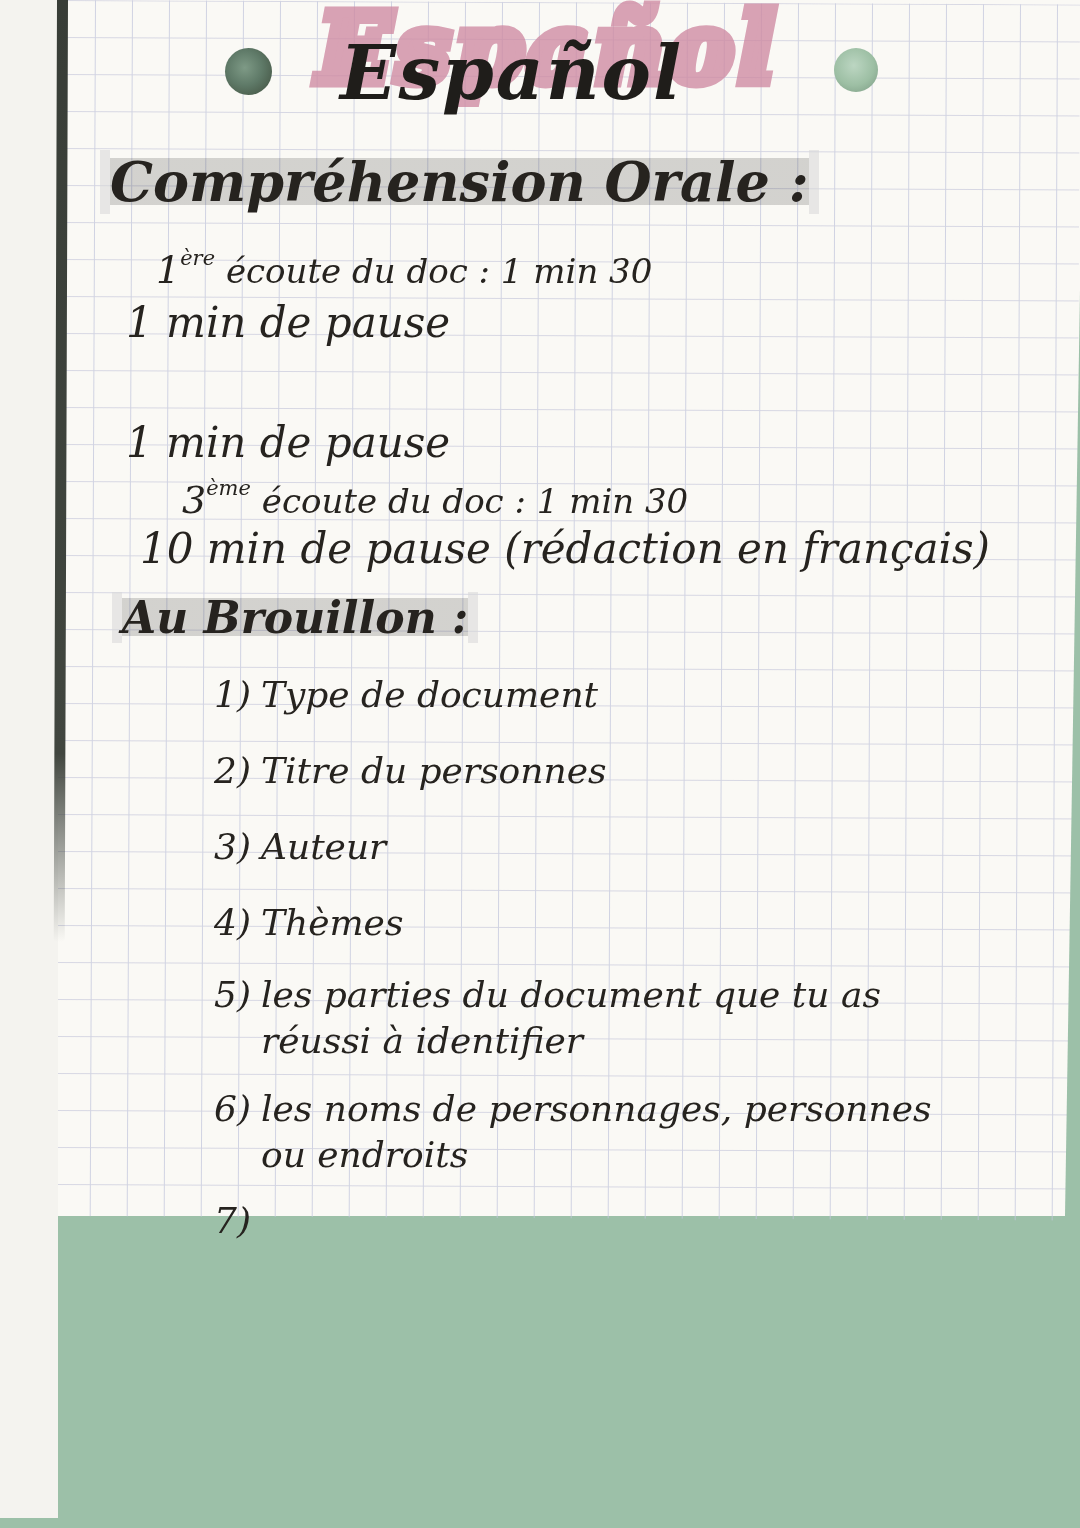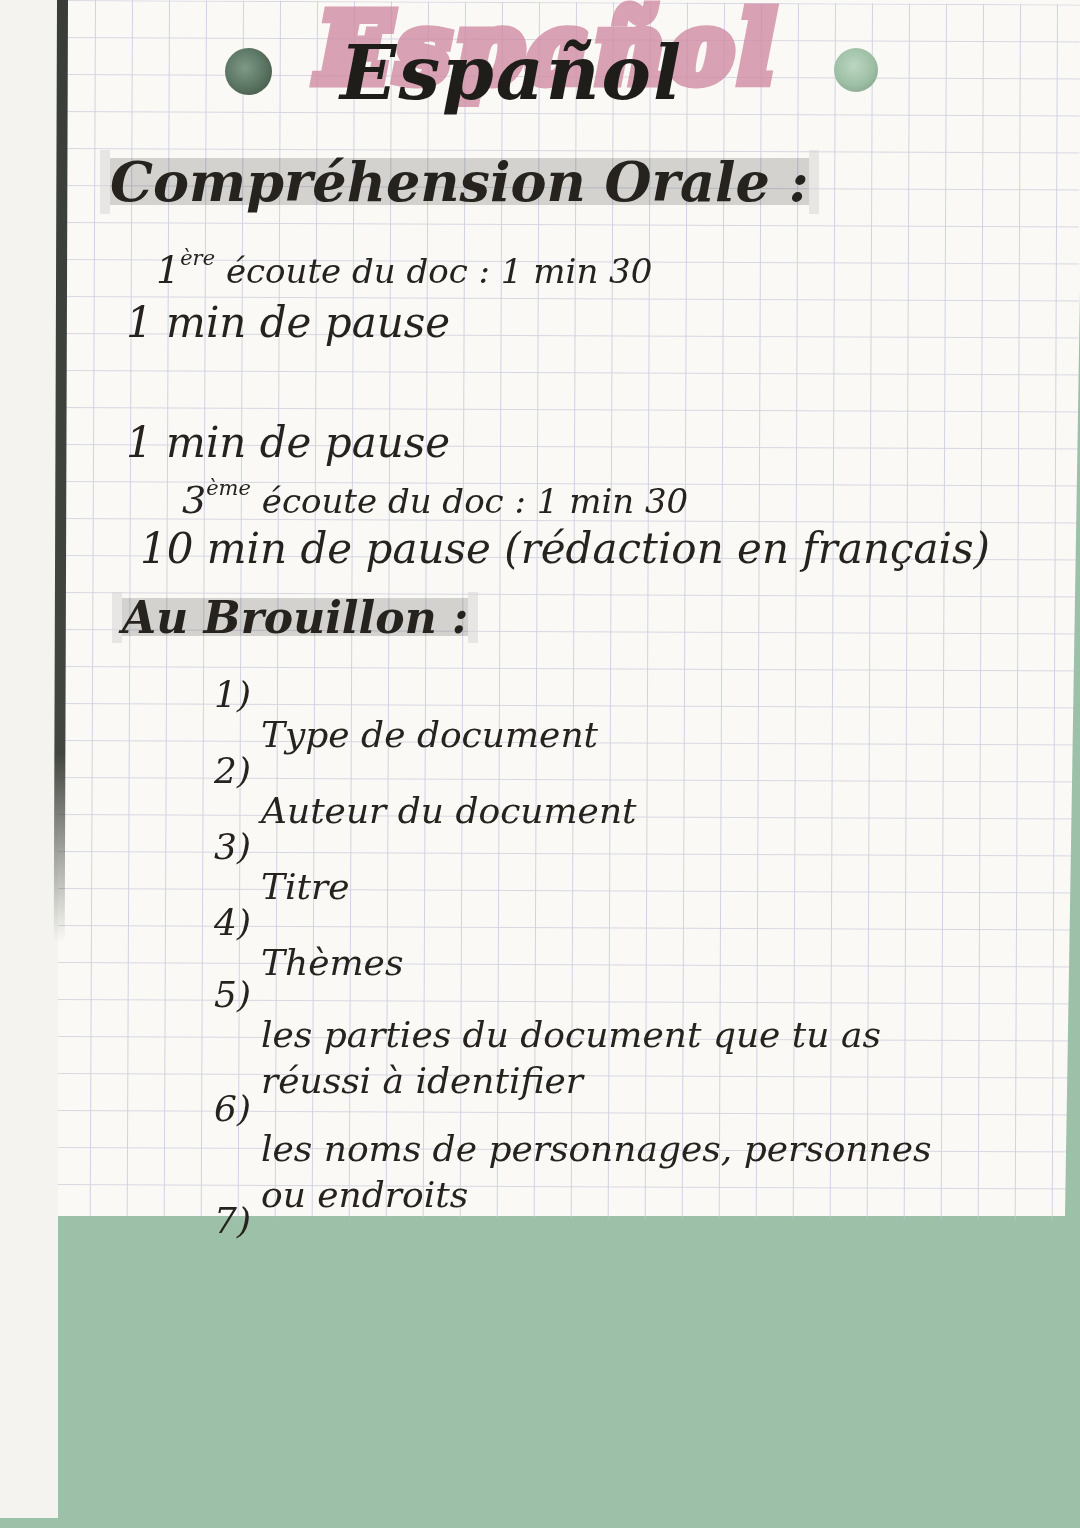--- a/index.html
+++ b/index.html
@@ -96,21 +96,21 @@
   .pause{position:absolute;font-size:42px;white-space:nowrap;}
   .section-heading{
     position:absolute;left:94px;top:592px;
     font-size:44px;font-weight:bold;white-space:nowrap;
   }
   .item{
     position:absolute;left:186px;display:flex;gap:10px;
     font-size:36px;line-height:46px;
   }
   .item .num{flex:0 0 auto;}
-  .item .txt{max-width:700px;margin-top:40px;}
+  .item .txt{max-width:700px;}
   [data-name]{}
 </style>
 </head>
 <body>
 
 <div class="paper" data-name="notebook-page">
   <div class="grid-layer" data-name="grid-paper-pattern"></div>
   <div class="left-margin" data-name="page-left-margin"></div>
   <div class="edge-strip" data-name="page-edge-shadow"></div>
   <div class="bg-right-wedge" data-name="desk-background-right"></div>
@@ -144,25 +144,25 @@
   <div class="section-heading hand" data-name="section-heading">
     <span class="hl" data-name="section-heading-text">Au Brouillon :</span>
   </div>
 
   <div class="item hand" style="top:672px;" data-name="checklist-item-1">
     <span class="num" data-name="item-number">1)</span>
     <span class="txt" data-name="item-text">Type de document</span>
   </div>
   <div class="item hand" style="top:748px;" data-name="checklist-item-2">
     <span class="num" data-name="item-number">2)</span>
-    <span class="txt" data-name="item-text">Auteur du document</span>
+    <span class="txt" data-name="item-text">Titre du personnes</span>
   </div>
   <div class="item hand" style="top:824px;" data-name="checklist-item-3">
     <span class="num" data-name="item-number">3)</span>
-    <span class="txt" data-name="item-text">Titre</span>
+    <span class="txt" data-name="item-text">Auteur</span>
   </div>
   <div class="item hand" style="top:900px;" data-name="checklist-item-4">
     <span class="num" data-name="item-number">4)</span>
     <span class="txt" data-name="item-text">Thèmes</span>
   </div>
   <div class="item hand" style="top:972px;" data-name="checklist-item-5">
     <span class="num" data-name="item-number">5)</span>
     <span class="txt" data-name="item-text">les parties du document que tu as réussi à identifier</span>
   </div>
   <div class="item hand" style="top:1086px;" data-name="checklist-item-6">

